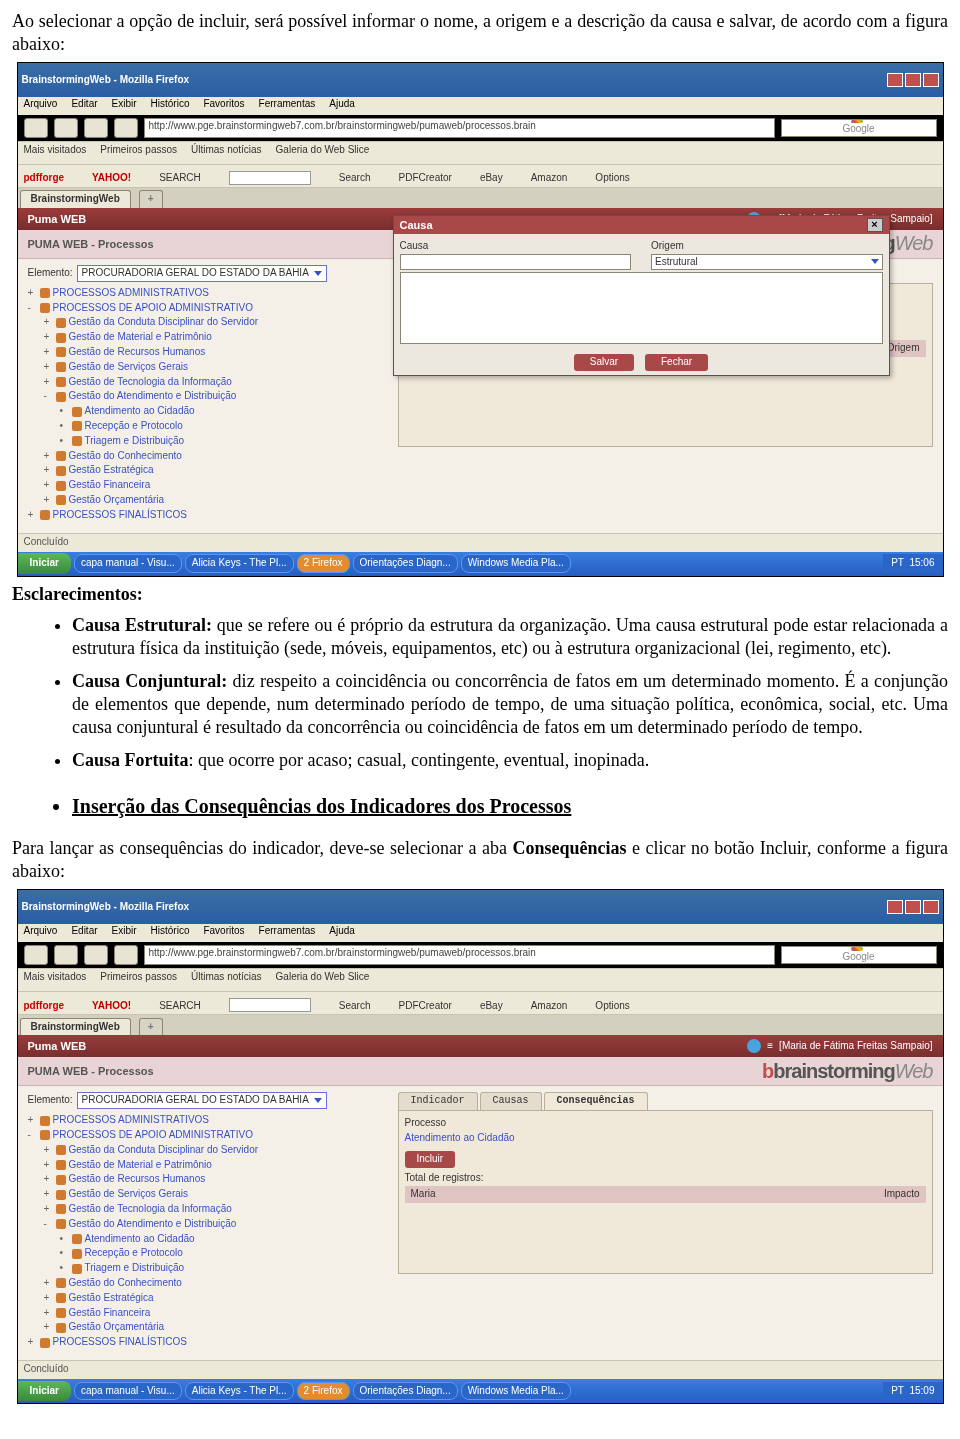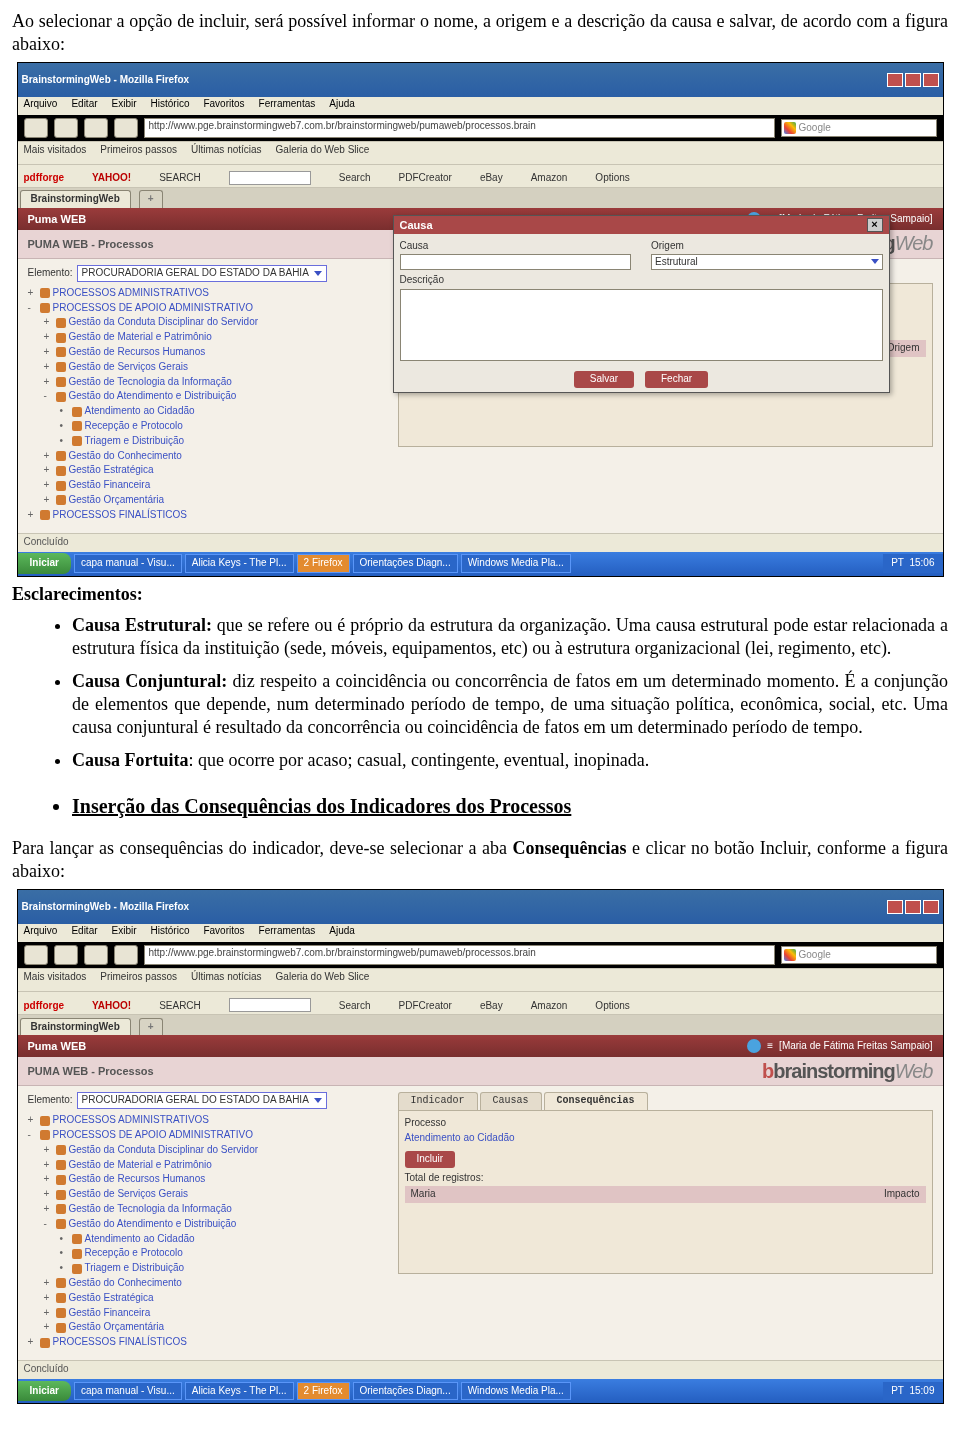--- a/index.html
+++ b/index.html
@@ -46,21 +46,21 @@
   .menubar {
     background:#ece9d8; height:16px; padding:1px 6px; font-size:10px;
     display:flex; gap:14px; color:#000;
   }
   .toolbar {
     background:#000000; height:22px; padding:2px 6px; display:flex; align-items:center; gap:6px;
     border-bottom:1px solid #c8c4b4;
   }
   .nav-btn { width:22px;height:18px;border:1px solid #8a8574;border-radius:3px;background:#e8e4d4;display:inline-block;}
   .url-bar { flex:1; height:16px; background:#fff; border:1px solid #8a8574; padding:1px 4px; font-size:10px; color:#444; overflow:hidden;}
-  .search-bar { width:150px; height:16px; background:#fff; border:1px solid #8a8574; display:flex; align-items:center; padding:0 2px; font-size:10px; color:#888;}
+  .search-bar { width:150px; height:16px; background:#fff; border:1px solid #8a8574; display:flex; align-items:center; padding:0 2px; font-size:10px; color:#888;flex-direction:column;}
   .search-bar .g { width:12px;height:12px;background:linear-gradient(45deg,#4285f4,#ea4335,#fbbc05,#34a853);margin-right:3px;border-radius:2px;}
   .bookbar { background:#ece9d8; height:18px; padding:2px 6px; font-size:10px; display:flex; gap:14px; border-bottom:1px solid #c8c4b4;}
   .pdfbar { background:#ece9d8; height:18px; padding:2px 6px; font-size:10px; display:flex; gap:28px; align-items:flex-end; border-bottom:1px solid #c8c4b4;}
   .pdfbar .red{color:#c00;font-weight:bold;}
   .pdfbar .yahoo{color:#b00;font-weight:bold;}
   .ysearch{background:#fff;border:1px solid #999;width:80px;height:12px;display:inline-block;}
   .tabbar { background:#d4d0c0; height:20px; padding:0 2px; font-size:10px; display:flex; align-items:flex-end;}
   .tab { background:#ece9d8; border:1px solid #8a8574; border-bottom:none; border-radius:3px 3px 0 0; padding:2px 10px; margin-right:8px; font-weight:bold; color:#333;}
   .tab.plus { background:#d8d4c4; color:#777; padding:2px 8px;}
   .app-header {
@@ -113,21 +113,21 @@
   .dialog .dinp.sel .arrow{margin-left:auto;border-left:4px solid transparent;border-right:4px solid transparent;border-top:5px solid #3a50c4;}
   .dialog .dtext { background:#fff; border:1px solid #8a8574; height:70px; margin-top:2px;}
   .dialog .dbtns { text-align:center; padding:4px; background:#ece8e0;}
   .dialog .dbtn { display:inline-block; background:#a94848; color:#fff; padding:2px 16px; margin:0 4px; border-radius:3px;}
   .statusbar { background:#ece9d8; height:14px; padding:2px 6px; font-size:10px; color:#555; border-top:1px solid #c8c4b4;}
   .taskbar {
     background: linear-gradient(#3a7de0,#245ec0);
     height:24px; display:flex; align-items:center; font-size:10px; color:#fff;
   }
   .taskbar .start { background:linear-gradient(#5cb85c,#3a8a3a); padding:4px 12px; font-weight:bold; border-radius:0 8px 8px 0;}
-  .taskbar .titem { background:#2a66c8; border:1px solid #5a96f8; padding:2px 6px; margin-left:3px; border-radius:0; max-width:120px; overflow:hidden; white-space:nowrap;}
+  .taskbar .titem { background:#2a66c8; border:1px solid #5a96f8; padding:2px 6px; margin-left:3px; border-radius:8px; max-width:120px; overflow:hidden; white-space:nowrap;}
   .taskbar .ff{background:#e38b2f;color:#fff;}
   .taskbar .clock { margin-left:auto; background:#2a66c8; padding:3px 8px;}
 </style>
 </head>
 <body>
 
 <p class="intro">Ao selecionar a opção de incluir, será possível informar o nome, a origem e a descrição da causa e salvar, de acordo com a figura abaixo:</p>
 
 <div class="screenshot-box">
   <div class="ff-titlebar">
@@ -242,21 +242,20 @@
           <div class="dinp"></div>
         </div>
         <div class="dcol">
           <div class="dlbl">Origem</div>
           <div class="dinp sel">
               <span>Estrutural</span>
               <span class="arrow"></span>
             </div>
         </div>
       </div>
-      <div class="dlbl" style="margin-top:4px;">Descrição</div>
       <div class="dtext"></div>
     </div>
     <div class="dbtns">
       <span class="dbtn">Salvar</span>
       <span class="dbtn">Fechar</span>
     </div>
   </div>
   <div class="statusbar">Concluído</div>
   <div class="taskbar">
     <div class="start">Iniciar</div>

